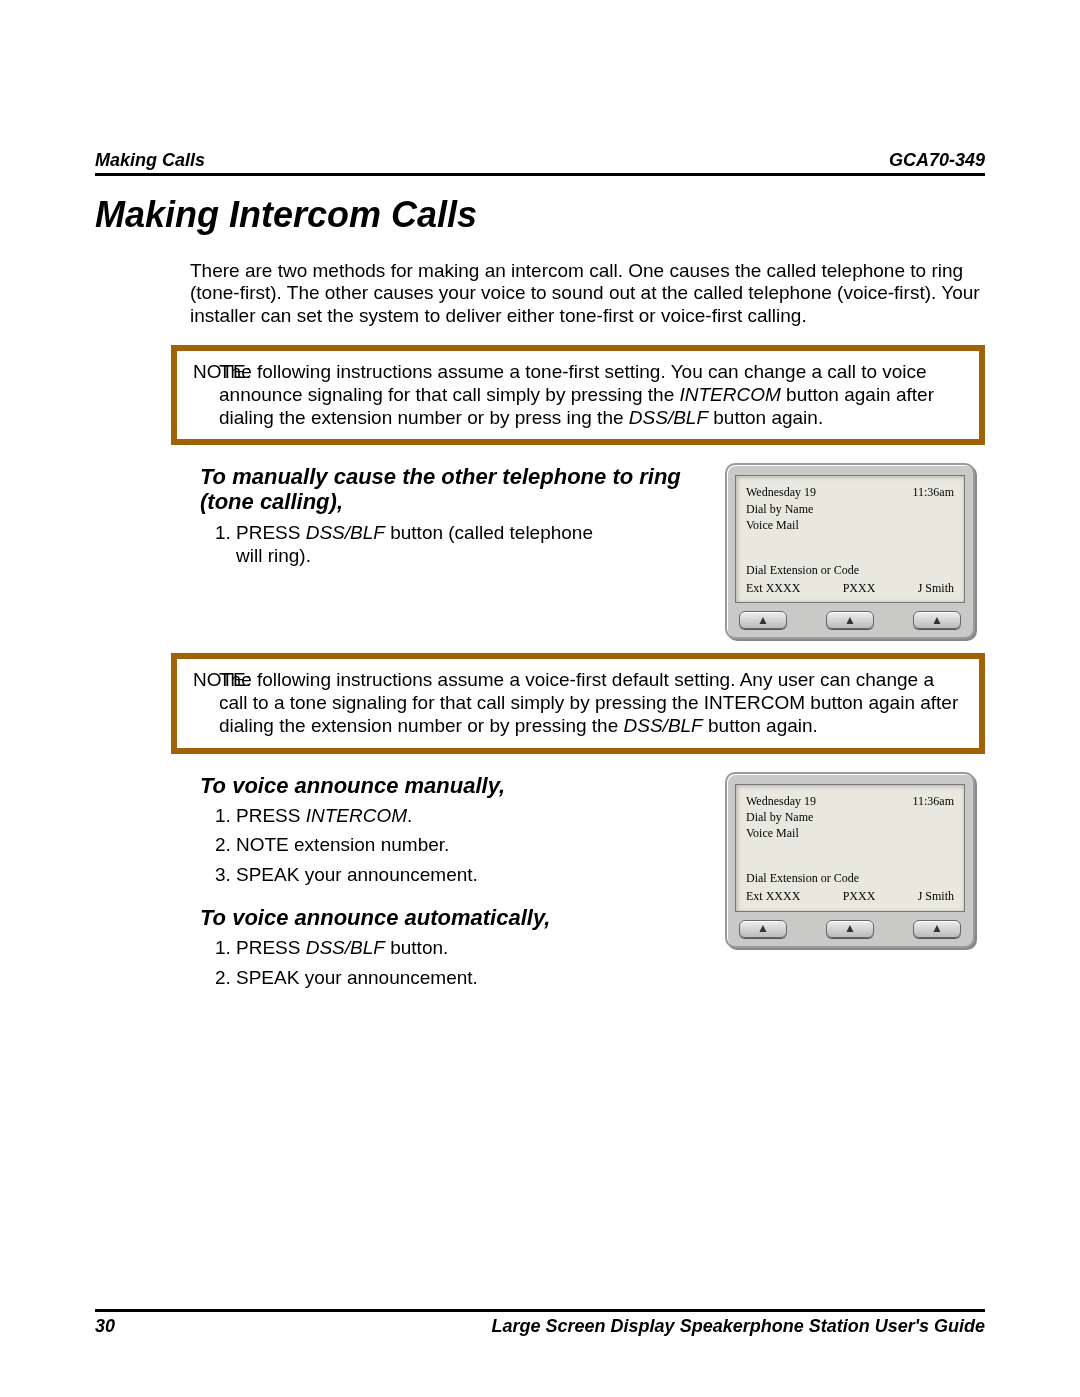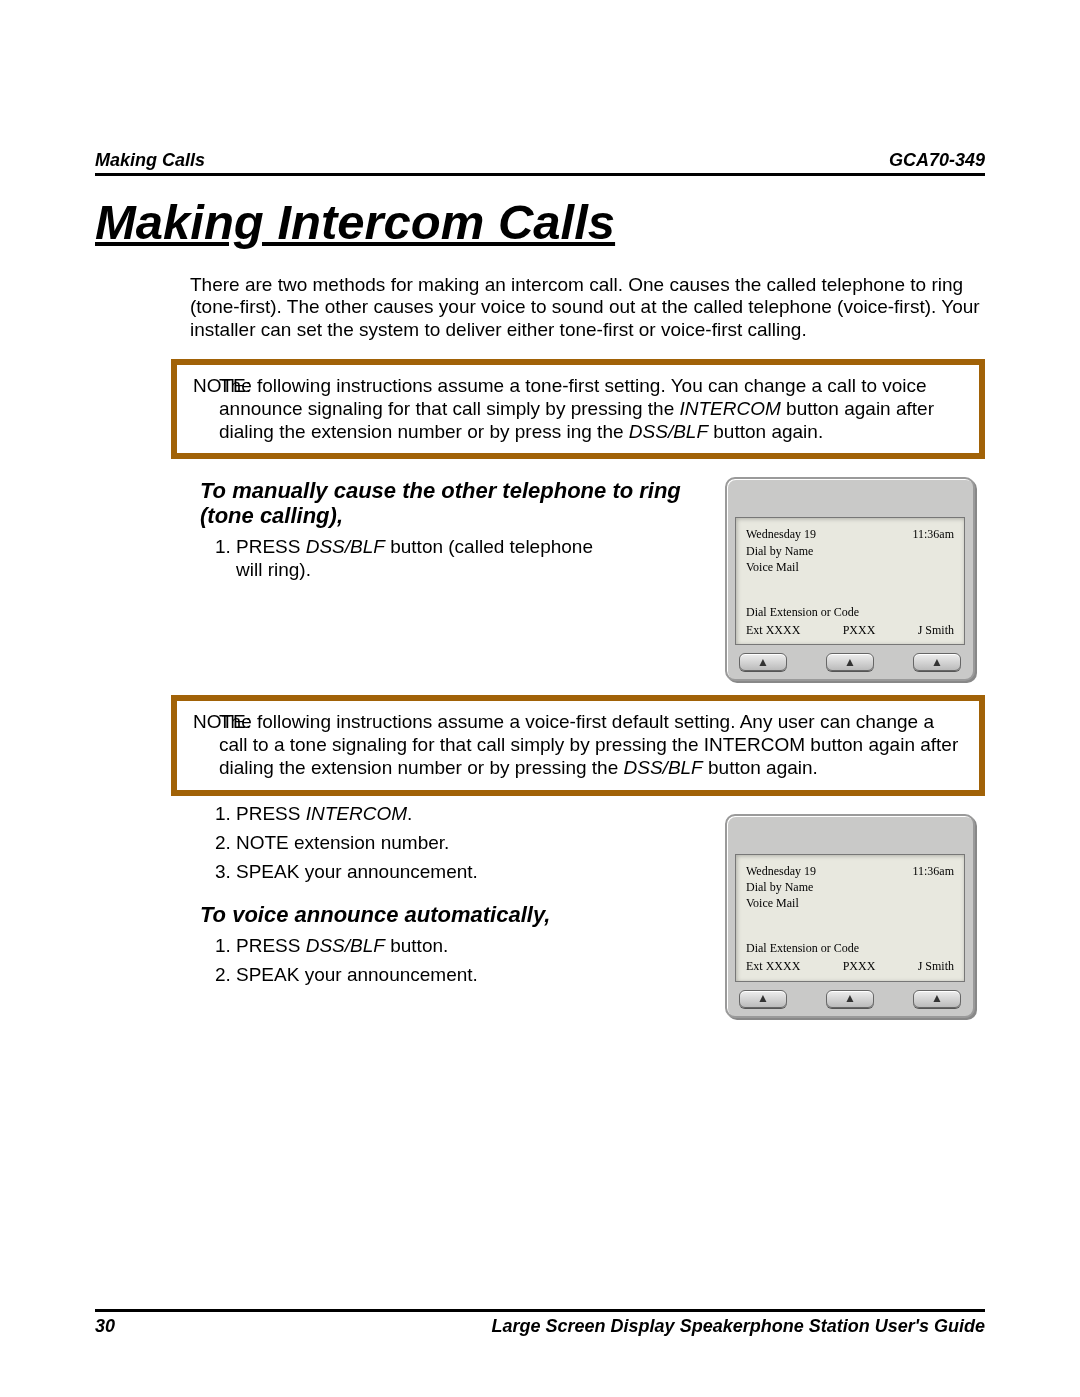--- a/index.html
+++ b/index.html
@@ -19,25 +19,24 @@
     display: flex;
     justify-content: space-between;
     font-style: italic;
     font-weight: bold;
     font-size: 18px;
     border-bottom: 3px solid #000;
     padding-bottom: 2px;
     margin-bottom: 18px;
   }
   .page-title {
-    font-size: 49px;
+    font-size: 36px;
     font-weight: bold;
     font-style: italic;
     margin: 0 0 24px 0;
-    text-decoration: underline;
   }
   .intro {
     font-size: 19px;
     line-height: 1.18;
     margin-left: 95px;
     margin-bottom: 18px;
   }
   .note-box {
     border: 6px solid #a16207;
     margin-left: 76px;
@@ -97,21 +96,20 @@
   .lcd {
     background: #e8e8df;
     border: 1px solid #777;
     box-shadow: inset 1px 1px 4px rgba(0,0,0,0.25);
     padding: 8px 10px 8px 10px;
     font-size: 12px;
     line-height: 1.35;
     height: 128px;
     box-sizing: border-box;
     position: relative;
-    margin-top: 28px;
   }
   .lcd .lcd-top { display:flex; justify-content: space-between; }
   .lcd .lcd-bottom {
     position: absolute;
     left: 10px; right: 10px; bottom: 6px;
     font-size: 12px;
   }
   .lcd .lcd-bottom .labels {
     display:flex; justify-content: space-between; margin-top: 2px;
   }
@@ -203,20 +201,21 @@
 
   <div class="note-box" style="margin-top:14px;">
     <span class="note-label">NOTE:</span>
     <span class="note-body">
       <span>The following instructions assume a voice-first default setting. Any user can change a call to a tone signaling for that call simply by pressing the INTERCOM button again after dialing the extension number or by pressing the </span><span class="em-i">DSS/BLF</span><span> button again.</span>
     </span>
   </div>
 
   <div class="row">
     <div class="col-text wide">
+      <div class="subheading">To voice announce manually,</div>
       <ol class="steps">
         <li>
           <span>PRESS </span><span class="em-i">INTERCOM</span><span>.</span>
         </li>
         <li>NOTE  extension number.</li>
         <li>SPEAK your announcement.</li>
       </ol>
 
       <div class="subheading">To voice announce automatically,</div>
       <ol class="steps">

